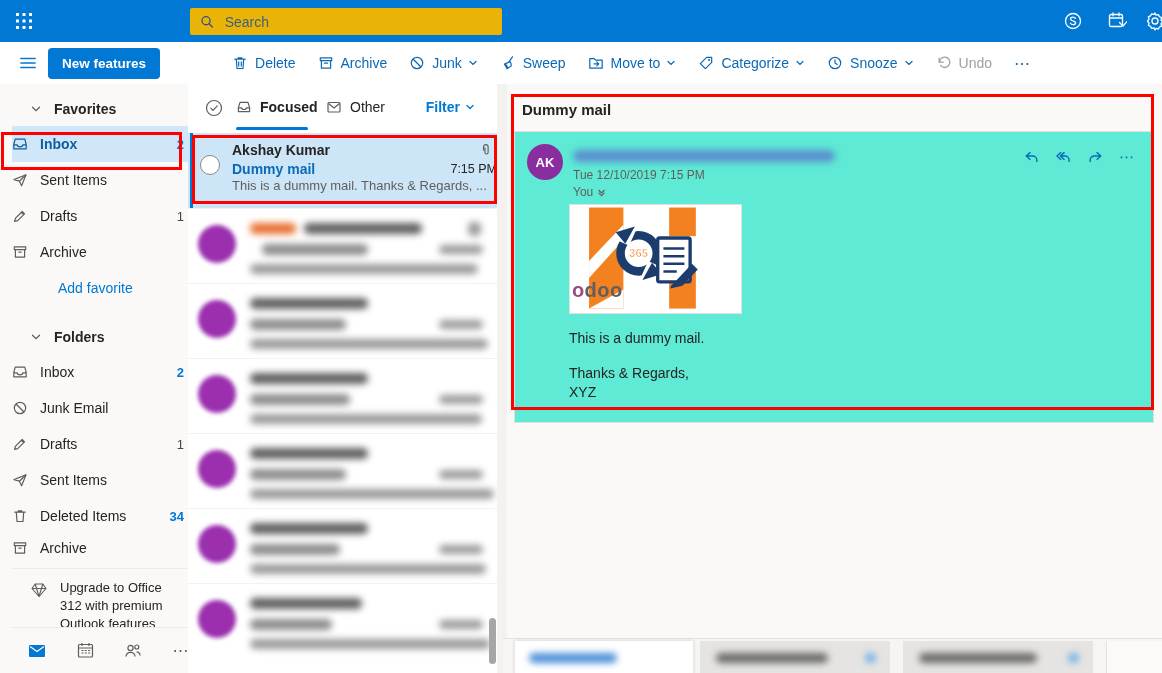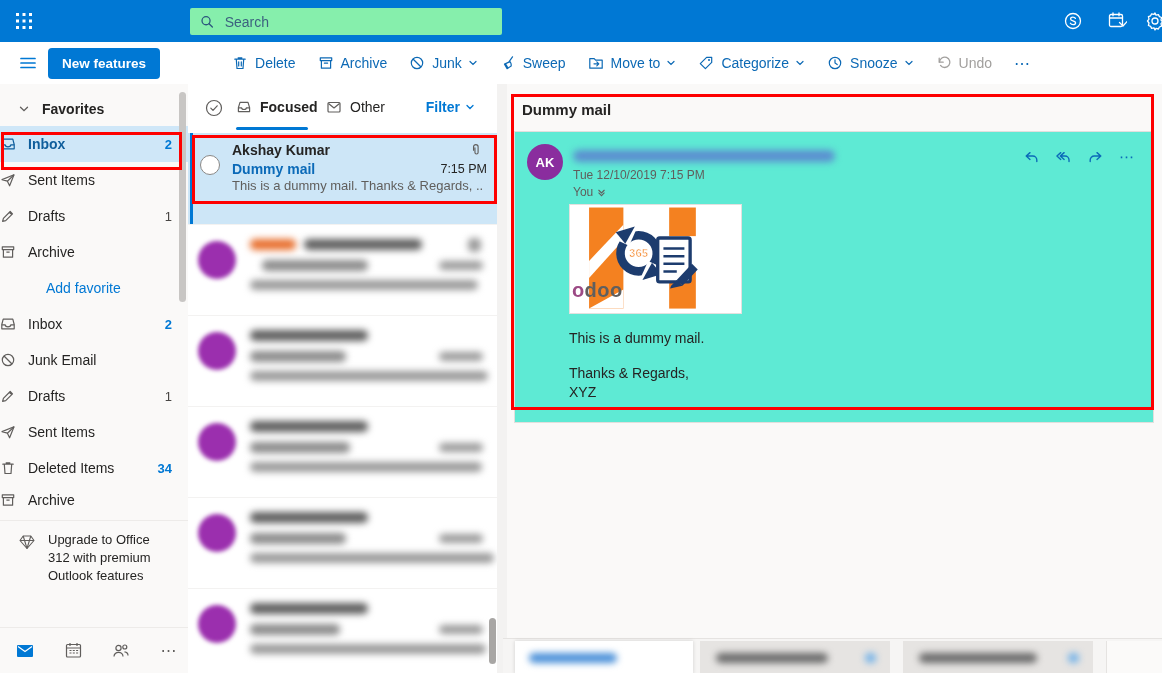--- a/index.html
+++ b/index.html
@@ -4,37 +4,37 @@
 <style>
   * { margin:0; padding:0; box-sizing:border-box; }
   html,body { width:1162px; height:673px; overflow:hidden; }
   body { font-family:"Liberation Sans", sans-serif; background:#faf9f8; color:#252423; }
   .app { position:relative; width:1162px; height:673px; overflow:hidden; background:#faf9f8; }
   svg { display:block; }
 
   
   .topbar { position:absolute; left:0; top:0; width:1162px; height:42px; background:#0078d4; }
   .waffle { position:absolute; left:0; top:0; width:48px; height:42px; display:flex; align-items:center; justify-content:center; cursor:pointer; }
-  .searchbox { position:absolute; left:190px; top:8px; width:312px; height:27px; background:#86efac; border-radius:2px; display:flex; align-items:center; padding:0 10px; gap:10px; }
+  .searchbox { position:absolute; left:190px; top:8px; width:312px; height:27px; background:#eab308; border-radius:2px; display:flex; align-items:center; padding:0 10px; gap:10px; }
   .searchbox input { border:none; outline:none; background:transparent; font-family:"Liberation Sans",sans-serif; font-size:14px; color:#2c567d; width:100%; }
   .searchbox input::placeholder { color:#3c617f; opacity:1; }
   .topicons { position:absolute; right:0; top:0; height:42px; }
   .topicon { position:absolute; top:0; height:42px; width:34px; display:flex; align-items:center; justify-content:center; color:#fff; cursor:pointer; }
 
   
   .toolbar { position:absolute; left:0; top:42px; width:1162px; height:42px; background:#ffffff; display:flex; align-items:center; }
   .hamburger { width:24px; height:24px; margin-left:16px; display:flex; align-items:center; justify-content:center; color:#0078d4; cursor:pointer; }
   .newmsg { margin-left:8px; background:#0078d4; color:#fff; font-weight:700; font-size:13.5px; border:none; border-radius:4px; padding:8px 14px; font-family:"Liberation Sans",sans-serif; cursor:pointer; }
   .cmds { display:flex; align-items:center; gap:22px; margin-left:72px; }
   .cmd { display:flex; align-items:center; gap:7px; font-size:14px; color:#0c69b5; cursor:pointer; white-space:nowrap; }
   .cmd.disabled { color:#a19f9d; }
   .chev { margin-left:-1px; }
 
   
-  .sidebar { position:absolute; left:0; top:84px; width:188px; height:589px; background:#faf9f8; overflow:hidden; }
+  .sidebar { position:absolute; left:12px; top:84px; width:188px; height:589px; background:#faf9f8; overflow:hidden; }
   .s-scroll-thumb { position:absolute; right:2px; top:8px; width:7px; height:210px; background:#c8c6c4; border-radius:4px; }
   .shead { display:flex; align-items:center; height:34px; padding-left:18px; gap:12px; font-weight:700; font-size:14px; color:#252423; cursor:pointer; margin-top:8px; }
   .shead .ic { color:#605e5c; }
   .srow { display:flex; align-items:center; height:36px; font-size:14px; color:#252423; cursor:pointer; position:relative; }
   .srow .ic { width:16px; height:16px; margin-right:12px; color:#605e5c; flex:none; }
   .srow .lbl { flex:1 1 auto; white-space:nowrap; overflow:hidden; }
   .srow .cnt { margin-left:auto; padding-right:16px; font-size:13px; font-weight:700; color:#0078d4; }
   .srow .cnt.gray { color:#484644; font-weight:400; }
   .srow.selected { background:#cfe7f8; color:#0f5e9c; font-weight:700; }
   .srow.selected .ic { color:#0f5e9c; }
@@ -49,21 +49,21 @@
   
   .mlist { position:absolute; left:188px; top:84px; width:309px; height:589px; background:#fff; overflow:hidden; }
   .mhead { position:relative; height:49px; display:flex; align-items:center; }
   .selall { position:absolute; left:16px; top:14px; width:20px; height:20px; color:#605e5c; cursor:pointer; }
   .tab { position:absolute; display:flex; align-items:center; gap:8px; font-size:14px; cursor:pointer; color:#252423; }
   .tab .ic { color:#605e5c; }
   .tab.focused { left:48px; top:15px; font-weight:700; }
   .tab.other { left:138px; top:15px; }
   .tab-underline { position:absolute; left:48px; top:43px; width:72px; height:3px; background:#0078d4; border-radius:2px; }
   .filter { position:absolute; right:22px; top:15px; display:flex; align-items:center; gap:5px; color:#0078d4; font-weight:700; font-size:14px; cursor:pointer; }
-  .mrow { position:relative; height:91px; padding:8px 10px 8px 44px; cursor:pointer; }
+  .mrow { position:relative; height:75px; padding:8px 0 8px 44px; cursor:pointer; }
   .mrow + .mrow { border-top:1px solid #f3f2f1; }
   .mrow.selected { background:#cde6f7; }
   .mrow.selected::before { content:""; position:absolute; left:2px; top:0; bottom:0; width:3px; background:#0078d4; }
   .radio { position:absolute; left:12px; top:22px; width:20px; height:20px; border:1.5px solid #8a8886; border-radius:50%; background:#fff; cursor:pointer; }
   .m-l1 { display:flex; align-items:center; height:18px; }
   .m-sender { font-weight:700; font-size:14px; color:#252423; flex:1; white-space:nowrap; overflow:hidden; }
   .m-clip { color:#605e5c; flex:none; margin-right:4px; }
   .m-l2 { display:flex; align-items:center; height:19px; }
   .m-subject { font-weight:700; font-size:14px; color:#0b6ab8; flex:1; white-space:nowrap; overflow:hidden; }
   .m-time { font-size:12.5px; color:#252423; flex:none; }
@@ -271,20 +271,26 @@
       <svg class="ic" viewBox="0 0 16 16" fill="none" stroke="currentColor" stroke-width="1.2" stroke-linejoin="round">
         <rect x="2.3" y="2.8" width="11.4" height="2.8"></rect>
           <path d="M3.4 5.6v7.6h9.2V5.6M6.4 8.2h3.2"></path>
       </svg>
       <span class="lbl">Archive</span>
     </div>
     <div class="srow linkrow">
       <span class="lbl">Add favorite</span>
     </div>
 
+    <div class="shead" style="margin-top:14px;">
+      <svg class="ic" width="12" height="12" viewBox="0 0 12 12" fill="none" stroke="currentColor" stroke-width="1.3" stroke-linecap="round">
+          <path d="M2.5 4.2L6 7.7l3.5-3.5"></path>
+        </svg>
+      <span>Folders</span>
+    </div>
 
     <div class="srow">
       <svg class="ic" viewBox="0 0 16 16" fill="none" stroke="currentColor" stroke-width="1.2" stroke-linejoin="round">
         <path d="M3.2 3.2h9.6l1.4 5.3v4.3H1.8V8.5z"></path>
           <path d="M1.8 8.8h3.4c0 1.2 1.2 2 2.8 2s2.8-.8 2.8-2h3.4"></path>
       </svg>
       <span class="lbl">Inbox</span>
       <span class="cnt">2</span>
     </div>
     <div class="srow">

